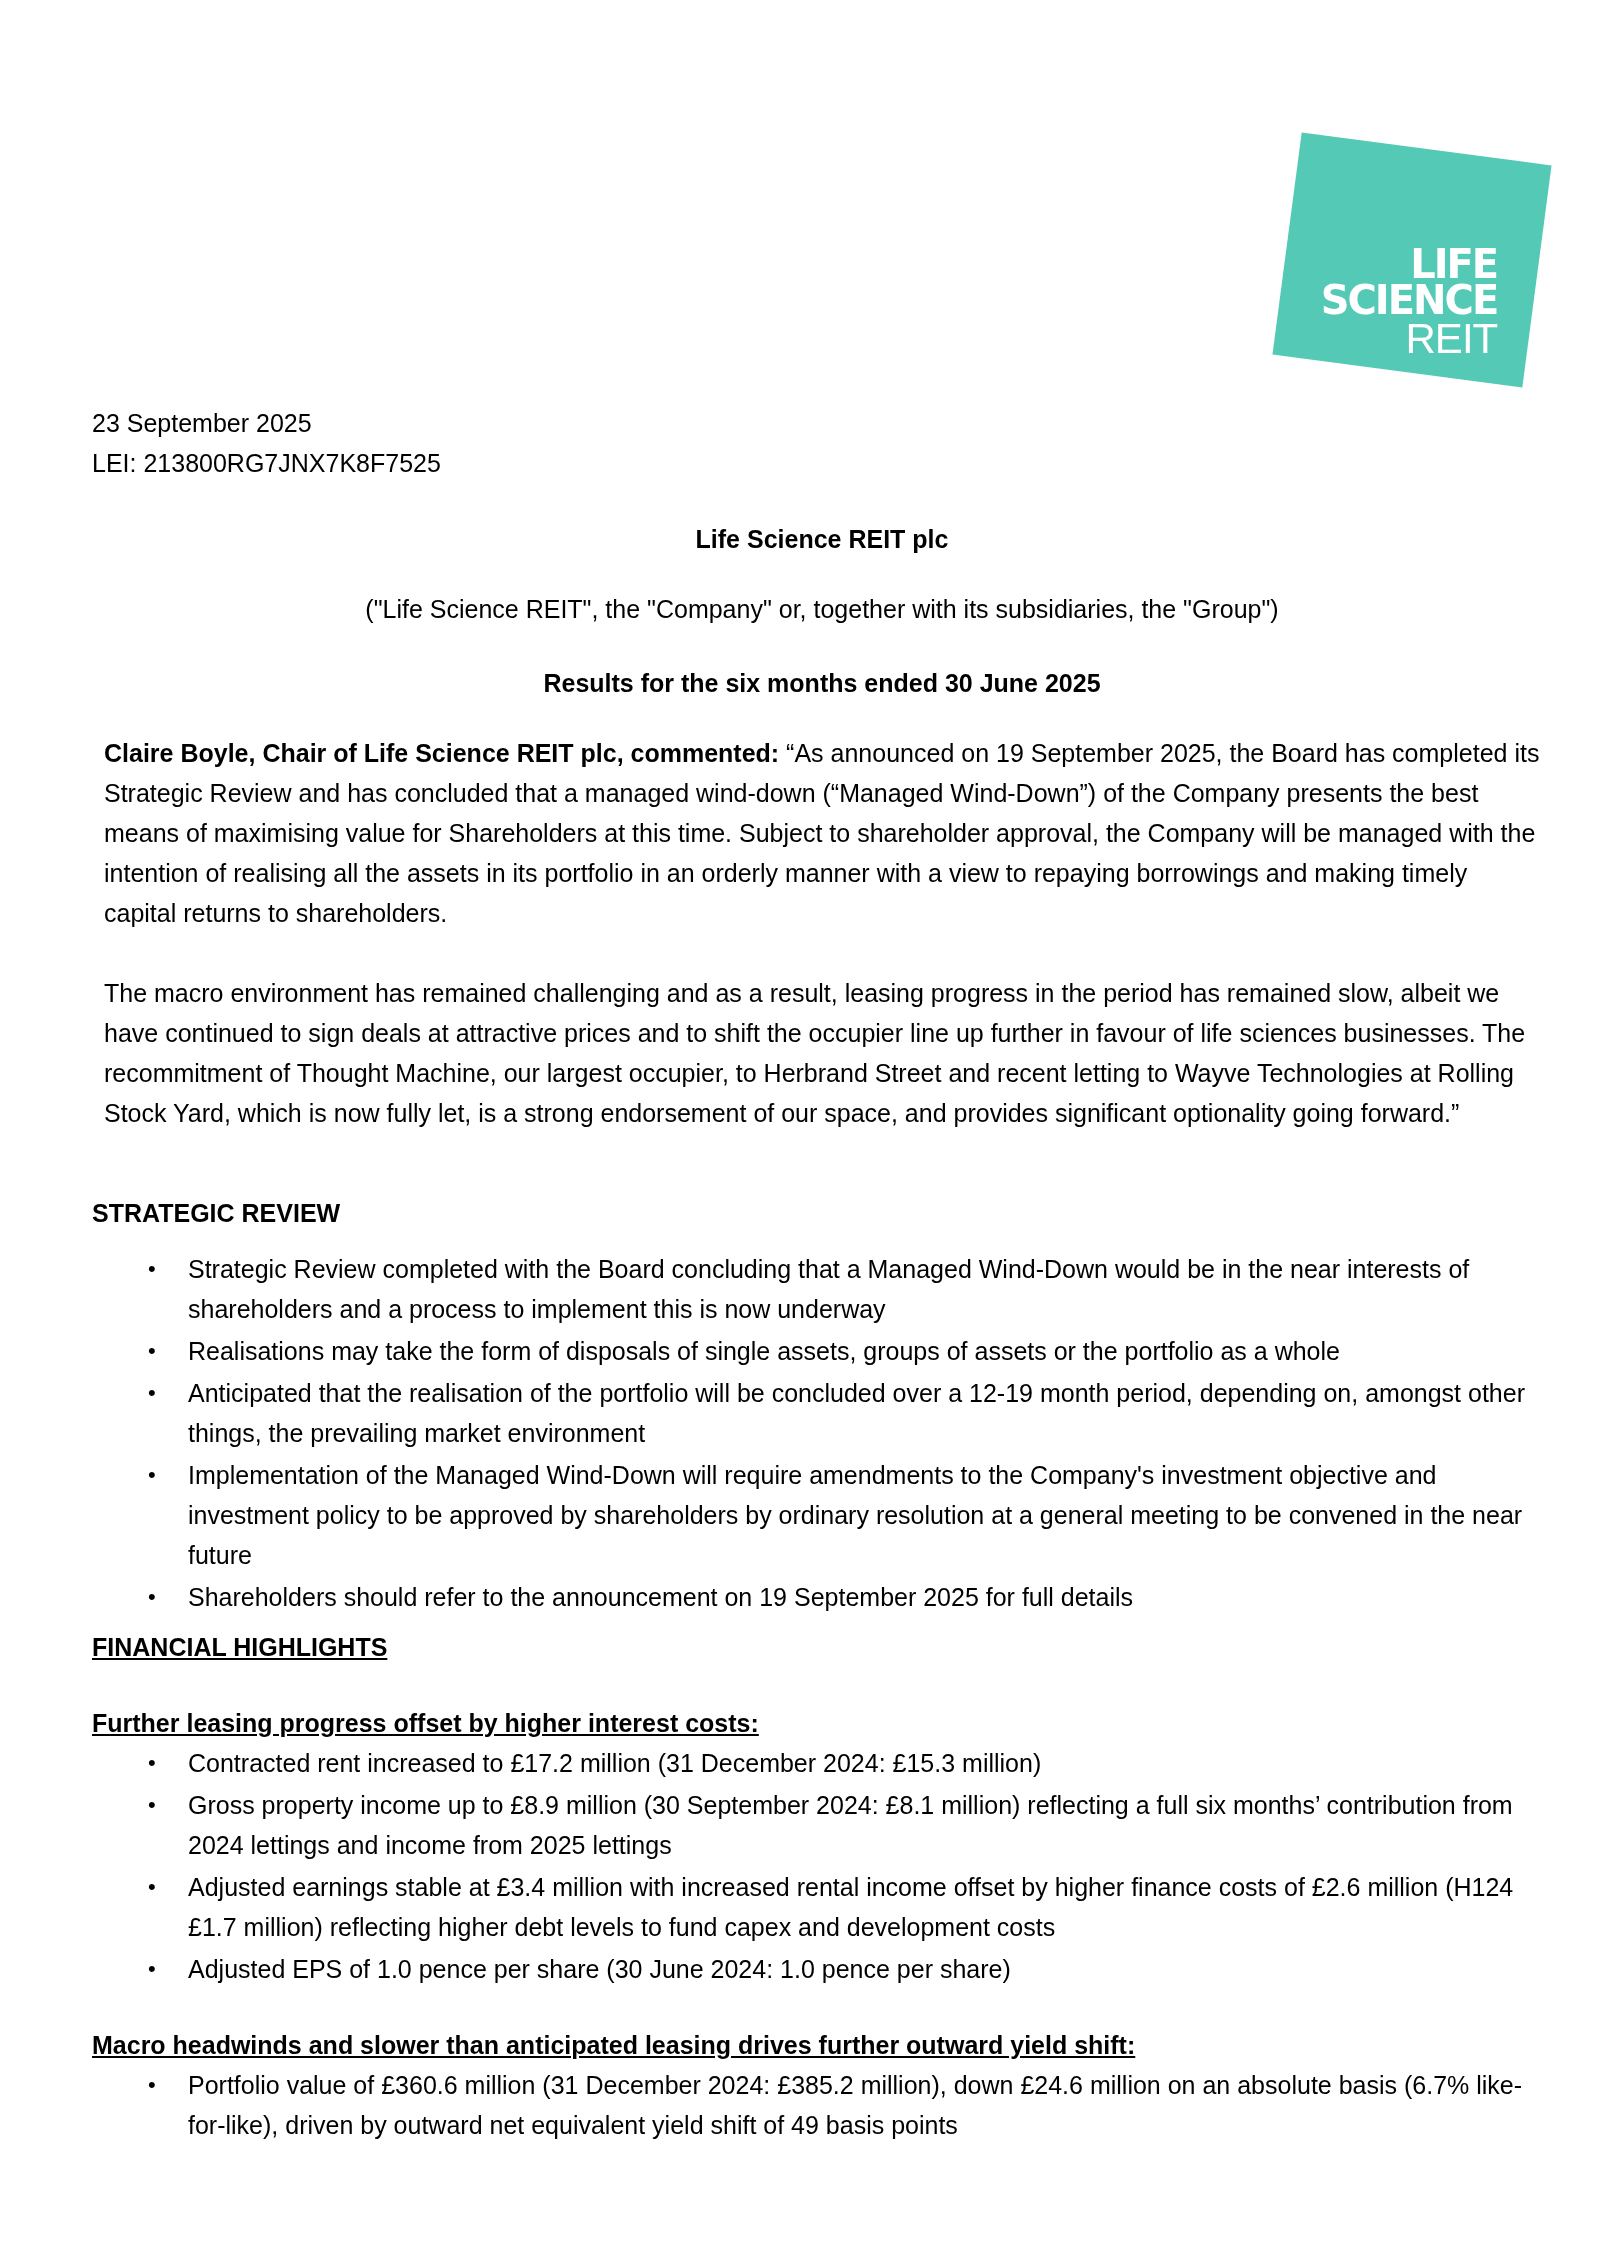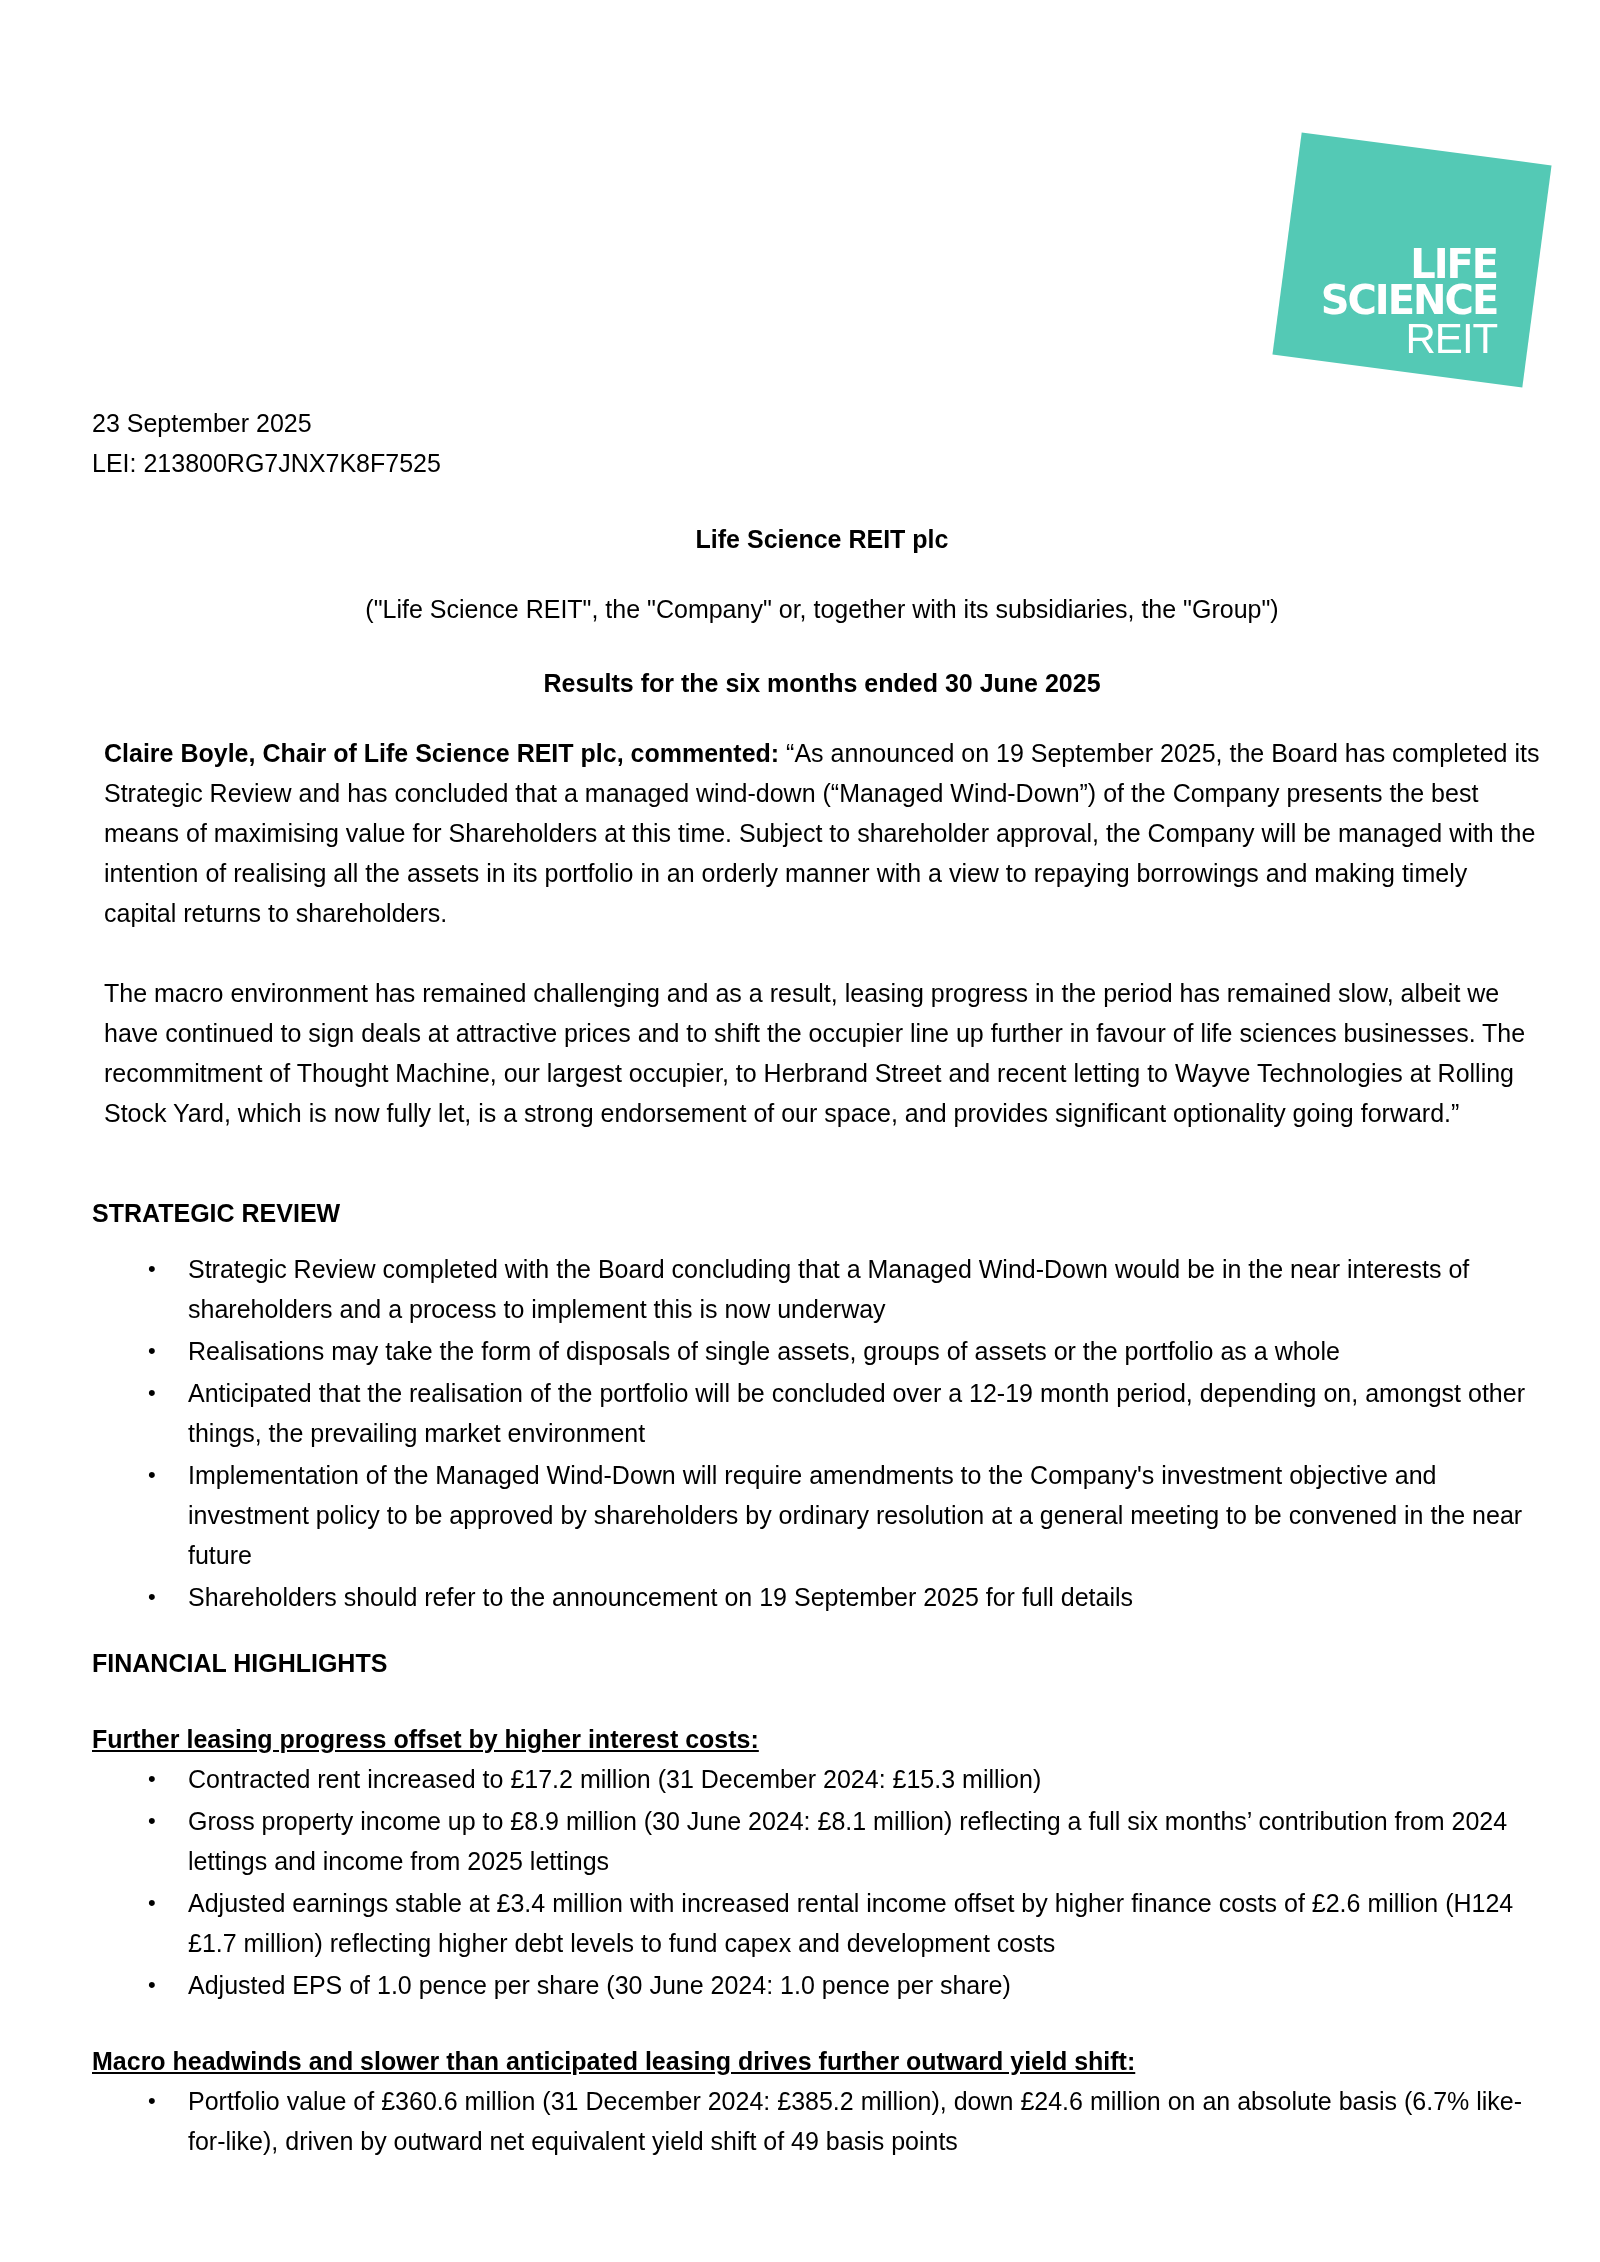--- a/index.html
+++ b/index.html
@@ -63,21 +63,21 @@
     .company-sub { margin-top: 30px; }
     .results-title { margin-top: 34px; font-weight: bold; }
     p { margin: 12px; }
     .quote1 { margin-top: 30px; }
     .quote2 { margin-top: 40px; }
     .b { font-weight: bold; }
     .section-heading {
       font-weight: bold;
       margin-top: 60px;
     }
-    .section-heading.fin { margin-top: 26px; }
+    .section-heading.fin { margin-top: 10px; text-decoration: underline; }
     .sub-heading { font-weight: bold; margin-top: 36px; text-decoration: underline; }
     ul.bullets {
       list-style: none;
       margin: 0;
       padding: 0;
     }
     ul.bullets.sr { margin-top: 16px; }
     ul.bullets li {
       position: relative;
       padding-left: 96px;
@@ -119,21 +119,21 @@
     <li><span class="bullet-dot">•</span><span>Anticipated that the realisation of the portfolio will be concluded over a 12-19 month period, depending on, amongst other things, the prevailing market environment</span></li>
     <li><span class="bullet-dot">•</span><span>Implementation of the Managed Wind-Down will require amendments to the Company's investment objective and investment policy to be approved by shareholders by ordinary resolution at a general meeting to be convened in the near future</span></li>
     <li><span class="bullet-dot">•</span><span>Shareholders should refer to the announcement on 19 September 2025 for full details</span></li>
   </ul>
 
   <div class="section-heading fin">FINANCIAL HIGHLIGHTS</div>
 
   <div class="sub-heading">Further leasing progress offset by higher interest costs:</div>
   <ul class="bullets">
     <li><span class="bullet-dot">•</span><span>Contracted rent increased to £17.2 million (31 December 2024: £15.3 million)</span></li>
-    <li><span class="bullet-dot">•</span><span>Gross property income up to £8.9 million (30 June 2024: £8.1 million) reflecting a full six months’ contribution from 2024 lettings and income from 2025 lettings</span></li>
+    <li><span class="bullet-dot">•</span><span>Gross property income up to £8.9 million (30 September 2024: £8.1 million) reflecting a full six months’ contribution from 2024 lettings and income from 2025 lettings</span></li>
     <li><span class="bullet-dot">•</span><span>Adjusted earnings stable at £3.4 million with increased rental income offset by higher finance costs of £2.6 million (H124 £1.7 million) reflecting higher debt levels to fund capex and development costs</span></li>
     <li><span class="bullet-dot">•</span><span>Adjusted EPS of 1.0 pence per share (30 June 2024: 1.0 pence per share)</span></li>
   </ul>
 
   <div class="sub-heading">Macro headwinds and slower than anticipated leasing drives further outward yield shift:</div>
   <ul class="bullets">
     <li><span class="bullet-dot">•</span><span>Portfolio value of £360.6 million (31 December 2024: £385.2 million), down £24.6 million on an absolute basis (6.7% like-for-like), driven by outward net equivalent yield shift of 49 basis points</span></li>
   </ul>
 </div>
 

